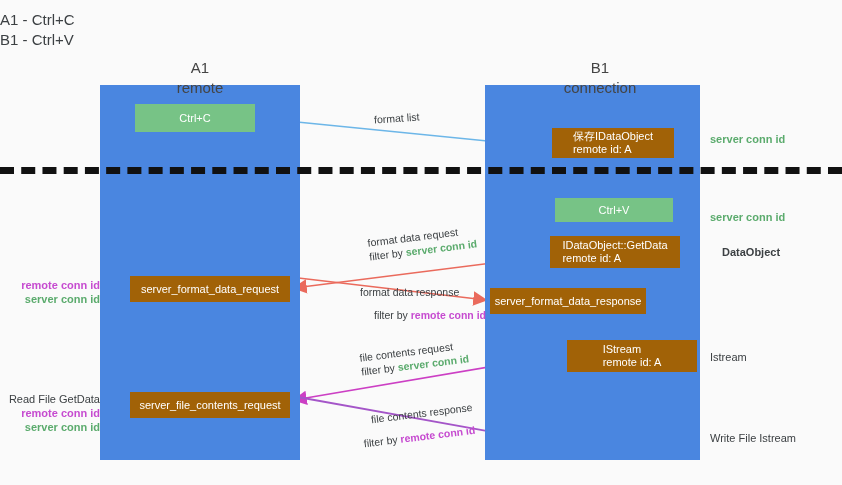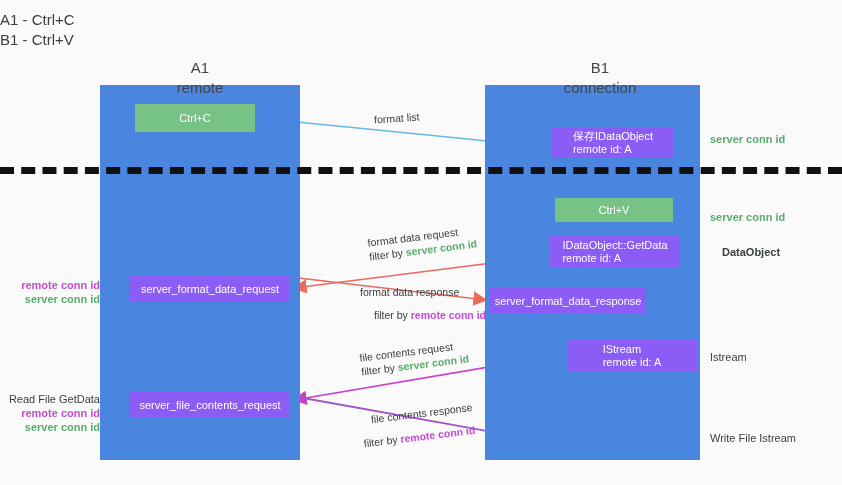--- a/index.html
+++ b/index.html
@@ -40,21 +40,21 @@
   .box{
     box-sizing:border-box;
     display:flex;align-items:center;justify-content:center;
     text-align:left;
     color:#ffffff;
     font-size:11px;line-height:13px;
     white-space:pre-line;
     padding:2px 4px;
   }
   .green{background:#77c386;}
-  .orange{background:#8b5cf6;}
+  .orange{background:#a16207;}
 
   #box-ctrlc{left:135px;top:104px;width:120px;height:28px;}
   #box-save{left:552px;top:128px;width:122px;height:30px;}
   #box-ctrlv{left:555px;top:198px;width:118px;height:24px;}
   #box-getdata{left:550px;top:236px;width:130px;height:32px;}
   #box-fdreq{left:130px;top:276px;width:160px;height:26px;}
   #box-fdresp{left:490px;top:288px;width:156px;height:26px;}
   #box-istream{left:567px;top:340px;width:130px;height:32px;}
   #box-fcreq{left:130px;top:392px;width:160px;height:26px;}
   #box-fcresp{left:524px;top:424px;width:160px;height:26px;}

